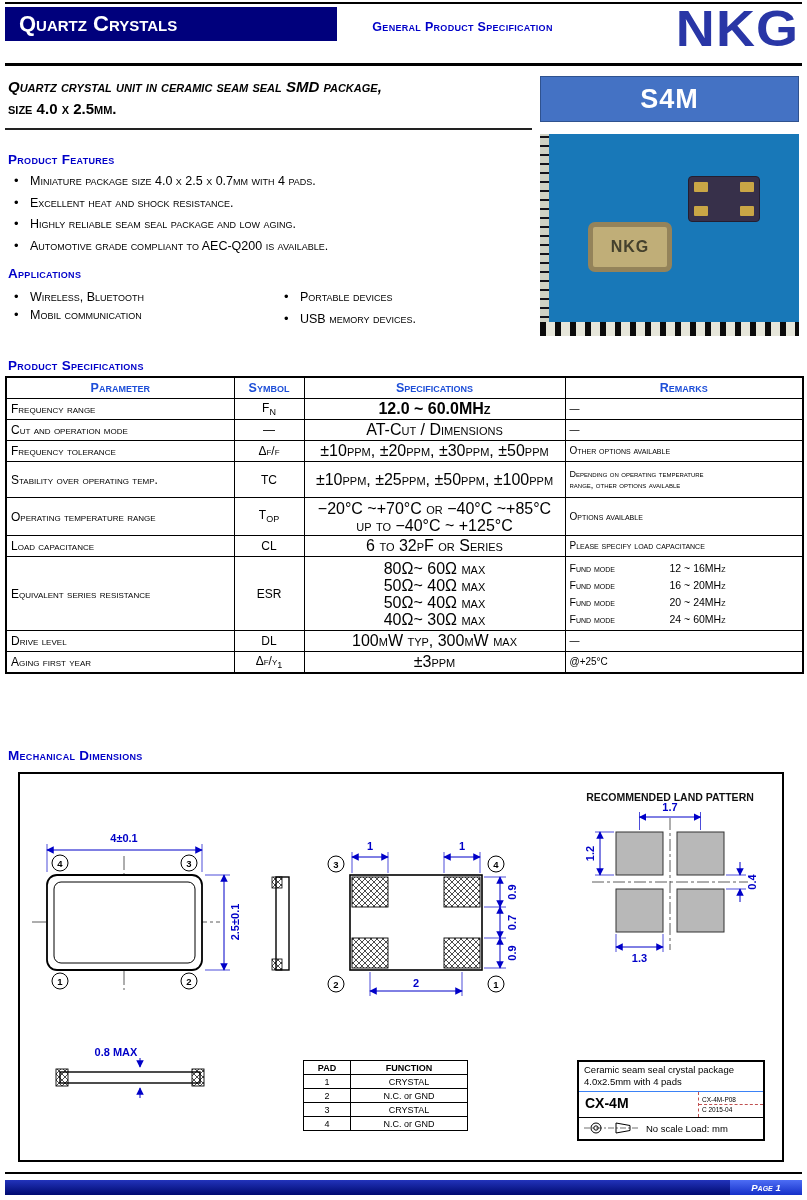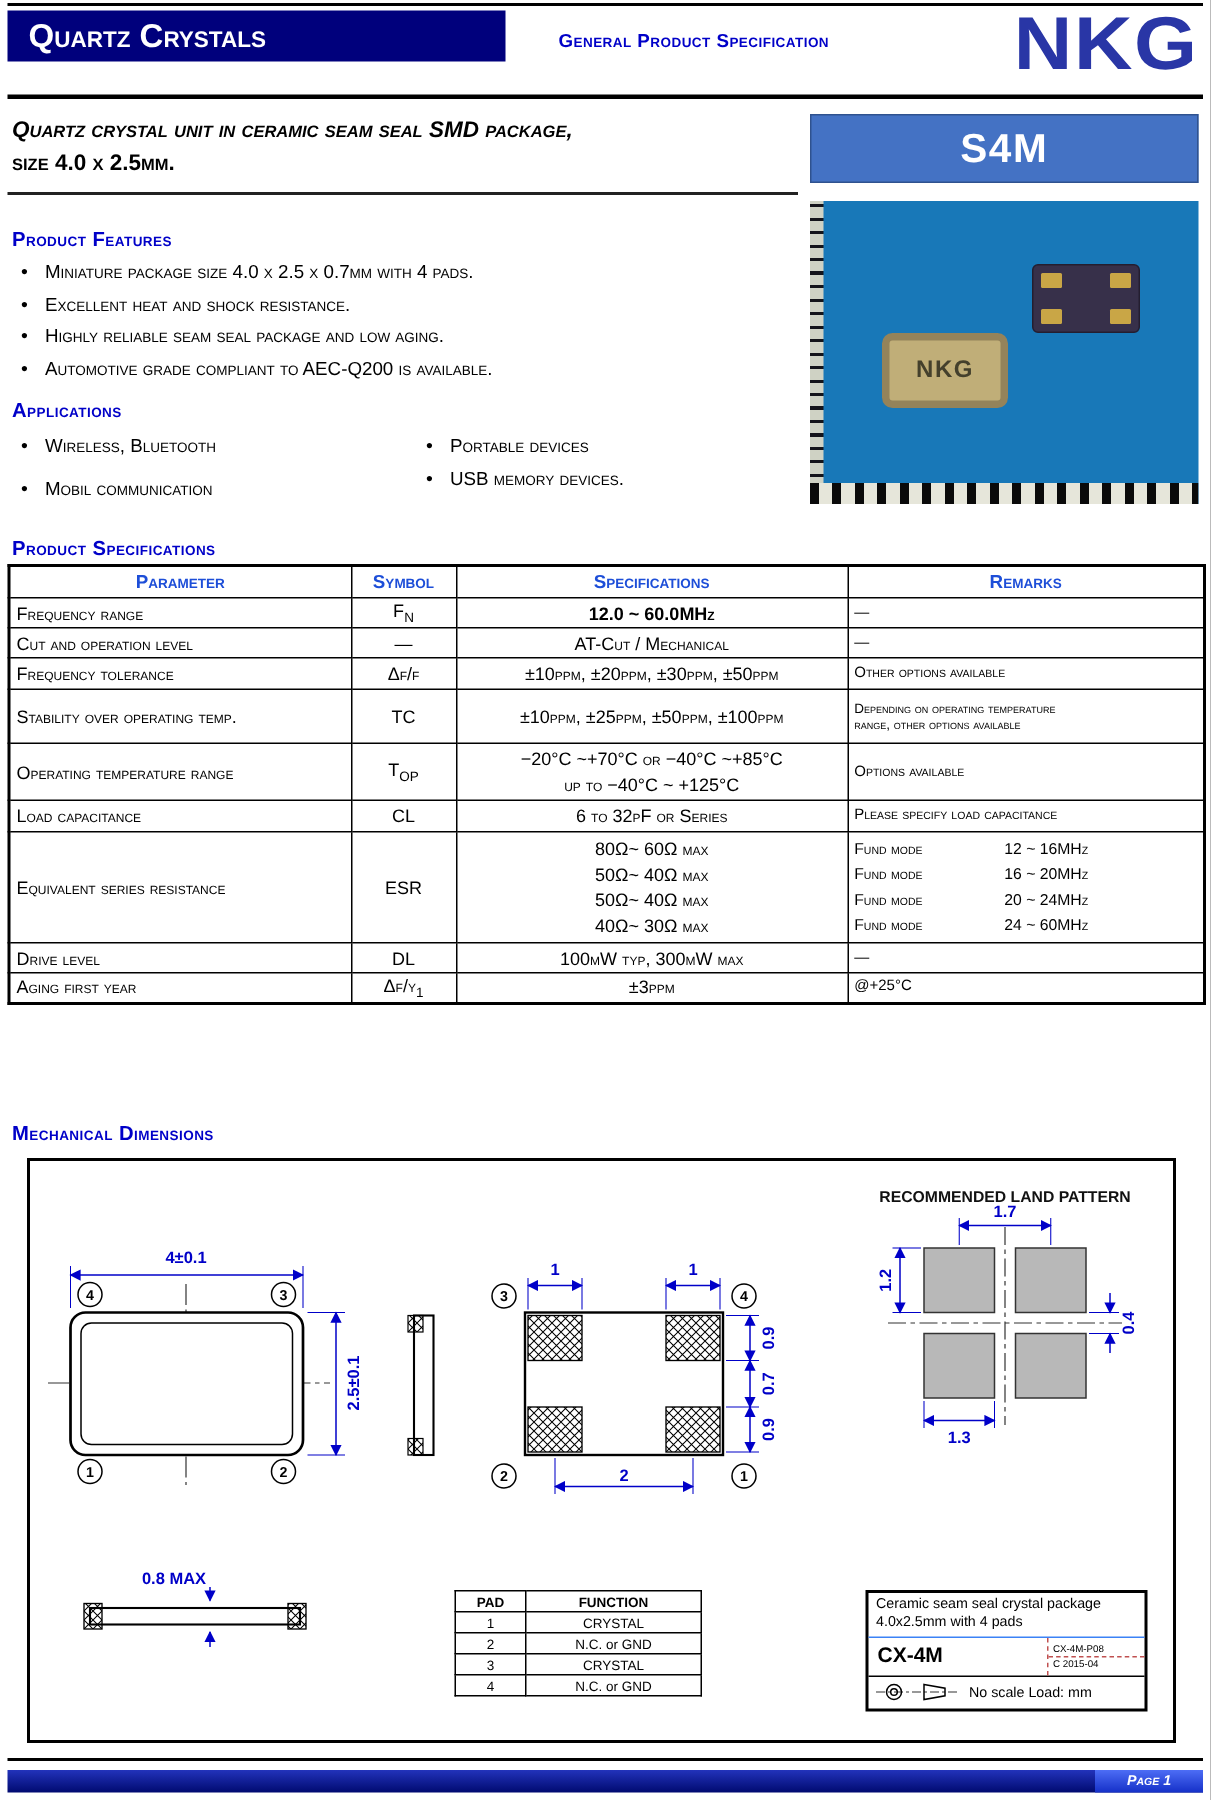--- a/index.html
+++ b/index.html
@@ -45,21 +45,21 @@
   .bullet{position:absolute;font-size:12.5px;}
   .bullet::before{content:"•";position:absolute;left:-16px;top:-1px;font-size:13px;}
 
   
   .spec-table{position:absolute;left:5px;top:376px;width:797px;border-collapse:collapse;
               table-layout:fixed;border:2px solid #000;}
   .spec-table th,.spec-table td{border:1px solid #000;padding:1px 4px;vertical-align:middle;box-sizing:border-box;}
   .spec-table th{color:#1d4ed8;font-size:12.5px;text-align:center;padding:3px 2px;}
   td.param{font-size:12px;text-align:left;}
   td.sym{text-align:center;font-size:12px;}
-  td.spec{text-align:center;font-size:12px;}
+  td.spec{text-align:center;font-size:16px;}
   td.rem{font-size:10px;text-align:left;line-height:12px;}
   td.rem .small2{font-size:9px;line-height:11px;}
   .boldspec{font-weight:bold;}
   sub{font-size:9px;}
   .specline{line-height:17px;}
   .fund{display:flex;line-height:17px;font-size:10.5px;}
   .fund .fl{width:100px;}
 
   
   .mech-box{position:absolute;left:18px;top:772px;width:766px;height:390px;border:2px solid #000;box-sizing:border-box;}
@@ -123,21 +123,21 @@
   </div>
 
   <div class="sec-h" style="top:152px;">Product Features</div>
   <div class="bullet" style="left:30px;top:174px;">Miniature  package size 4.0 x 2.5 x 0.7mm with 4 pads.</div>
   <div class="bullet" style="left:30px;top:196px;">Excellent heat and shock resistance.</div>
   <div class="bullet" style="left:30px;top:217px;">Highly reliable seam seal package and low aging.</div>
   <div class="bullet" style="left:30px;top:239px;">Automotive grade compliant to AEC-Q200 is available.</div>
 
   <div class="sec-h" style="top:266px;">Applications</div>
   <div class="bullet" style="left:30px;top:290px;">Wireless, Bluetooth</div>
-  <div class="bullet" style="left:30px;top:319px;text-align:right;">Mobil communication</div>
+  <div class="bullet" style="left:30px;top:308px;text-align:right;">Mobil communication</div>
   <div class="bullet" style="left:300px;top:290px;">Portable devices</div>
   <div class="bullet" style="left:300px;top:312px;">USB memory devices.</div>
 
   <div class="sec-h" style="top:358px;">Product Specifications</div>
 
   <table class="spec-table">
     <colgroup>
         <col style="width:228px">
         <col style="width:70px">
         <col style="width:261px">
@@ -152,23 +152,23 @@
       </tr>
     </thead>
     <tbody>
       <tr style="height:20px;">
         <td class="param">Frequency range</td>
         <td class="sym"><span>F</span><sub>N</sub></td>
         <td class="spec boldspec">12.0 ~ 60.0MHz</td>
         <td class="rem">—</td>
       </tr>
       <tr style="height:20px;">
-        <td class="param">Cut and operation level</td>
+        <td class="param">Cut and operation mode</td>
         <td class="sym">—</td>
-        <td class="spec">AT-Cut / Mechanical</td>
+        <td class="spec">AT-Cut / Dimensions</td>
         <td class="rem">—</td>
       </tr>
       <tr style="height:21px;">
         <td class="param">Frequency tolerance</td>
         <td class="sym">Δf/f</td>
         <td class="spec">±10ppm, ±20ppm, ±30ppm, ±50ppm</td>
         <td class="rem">Other options available</td>
       </tr>
       <tr style="height:36px;">
         <td class="param">Stability over operating temp.</td>

